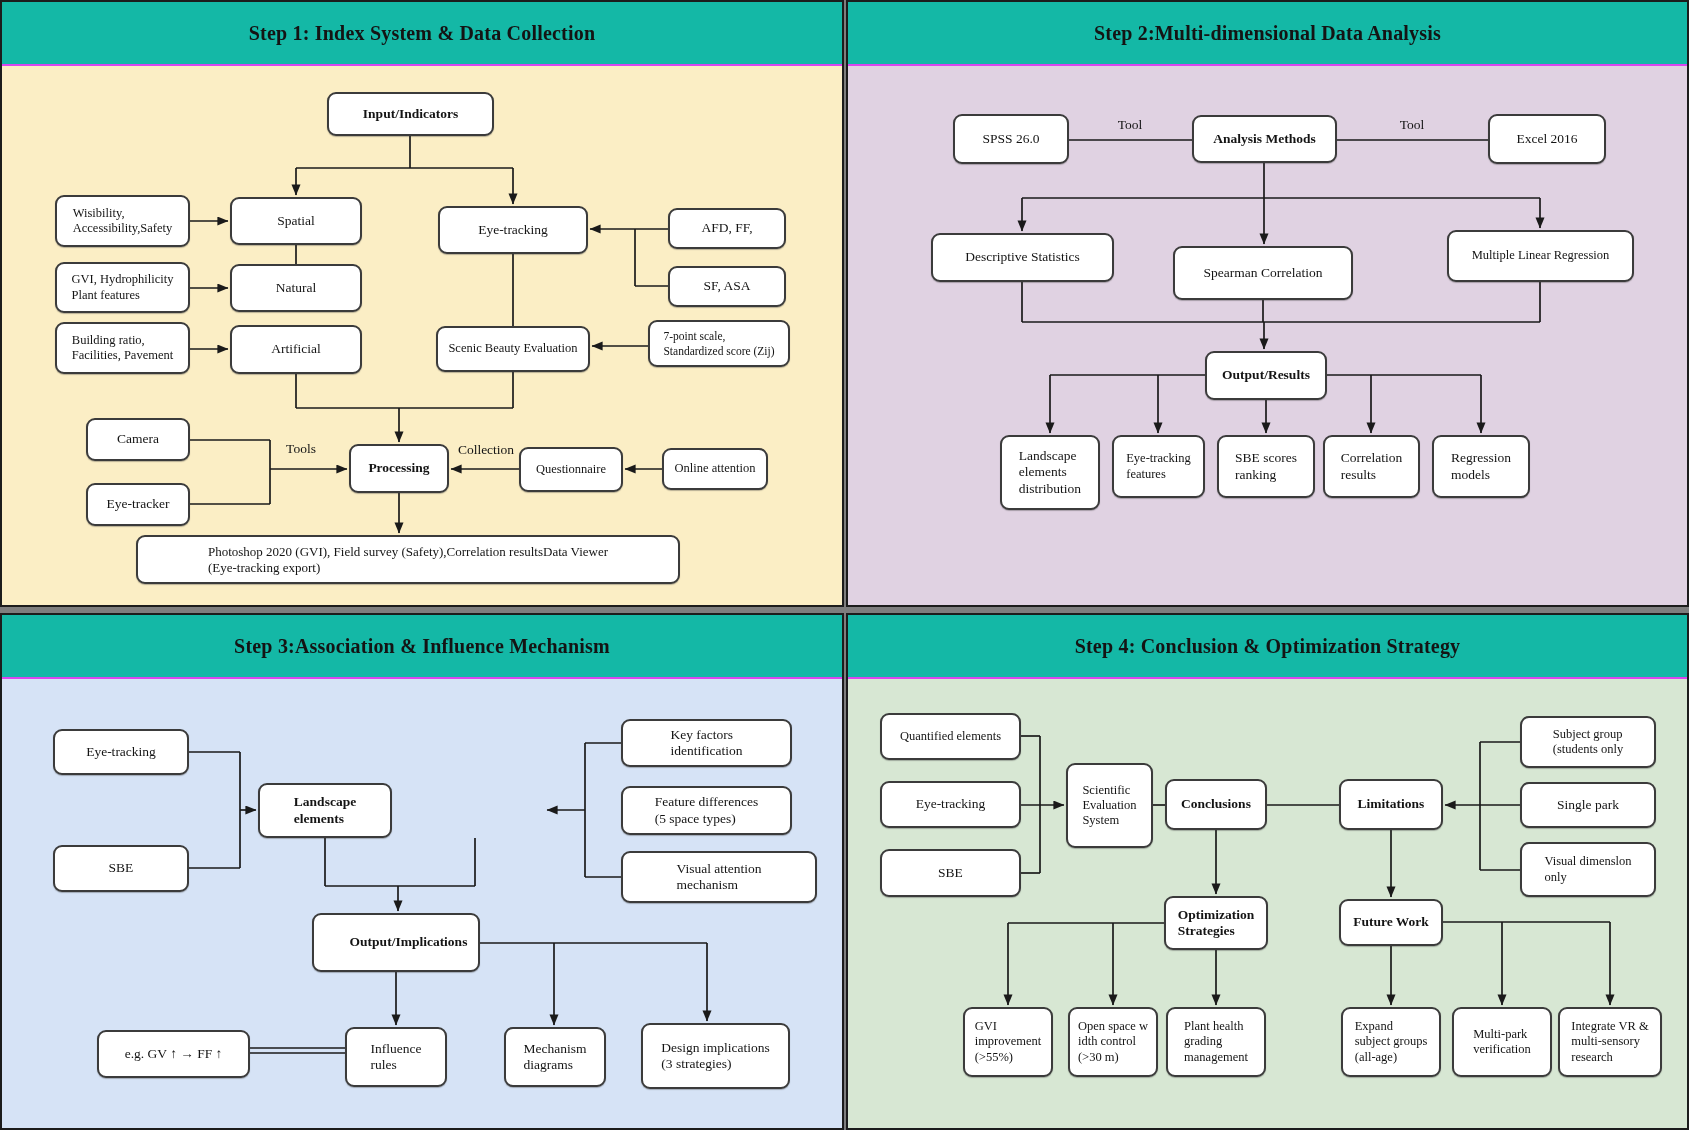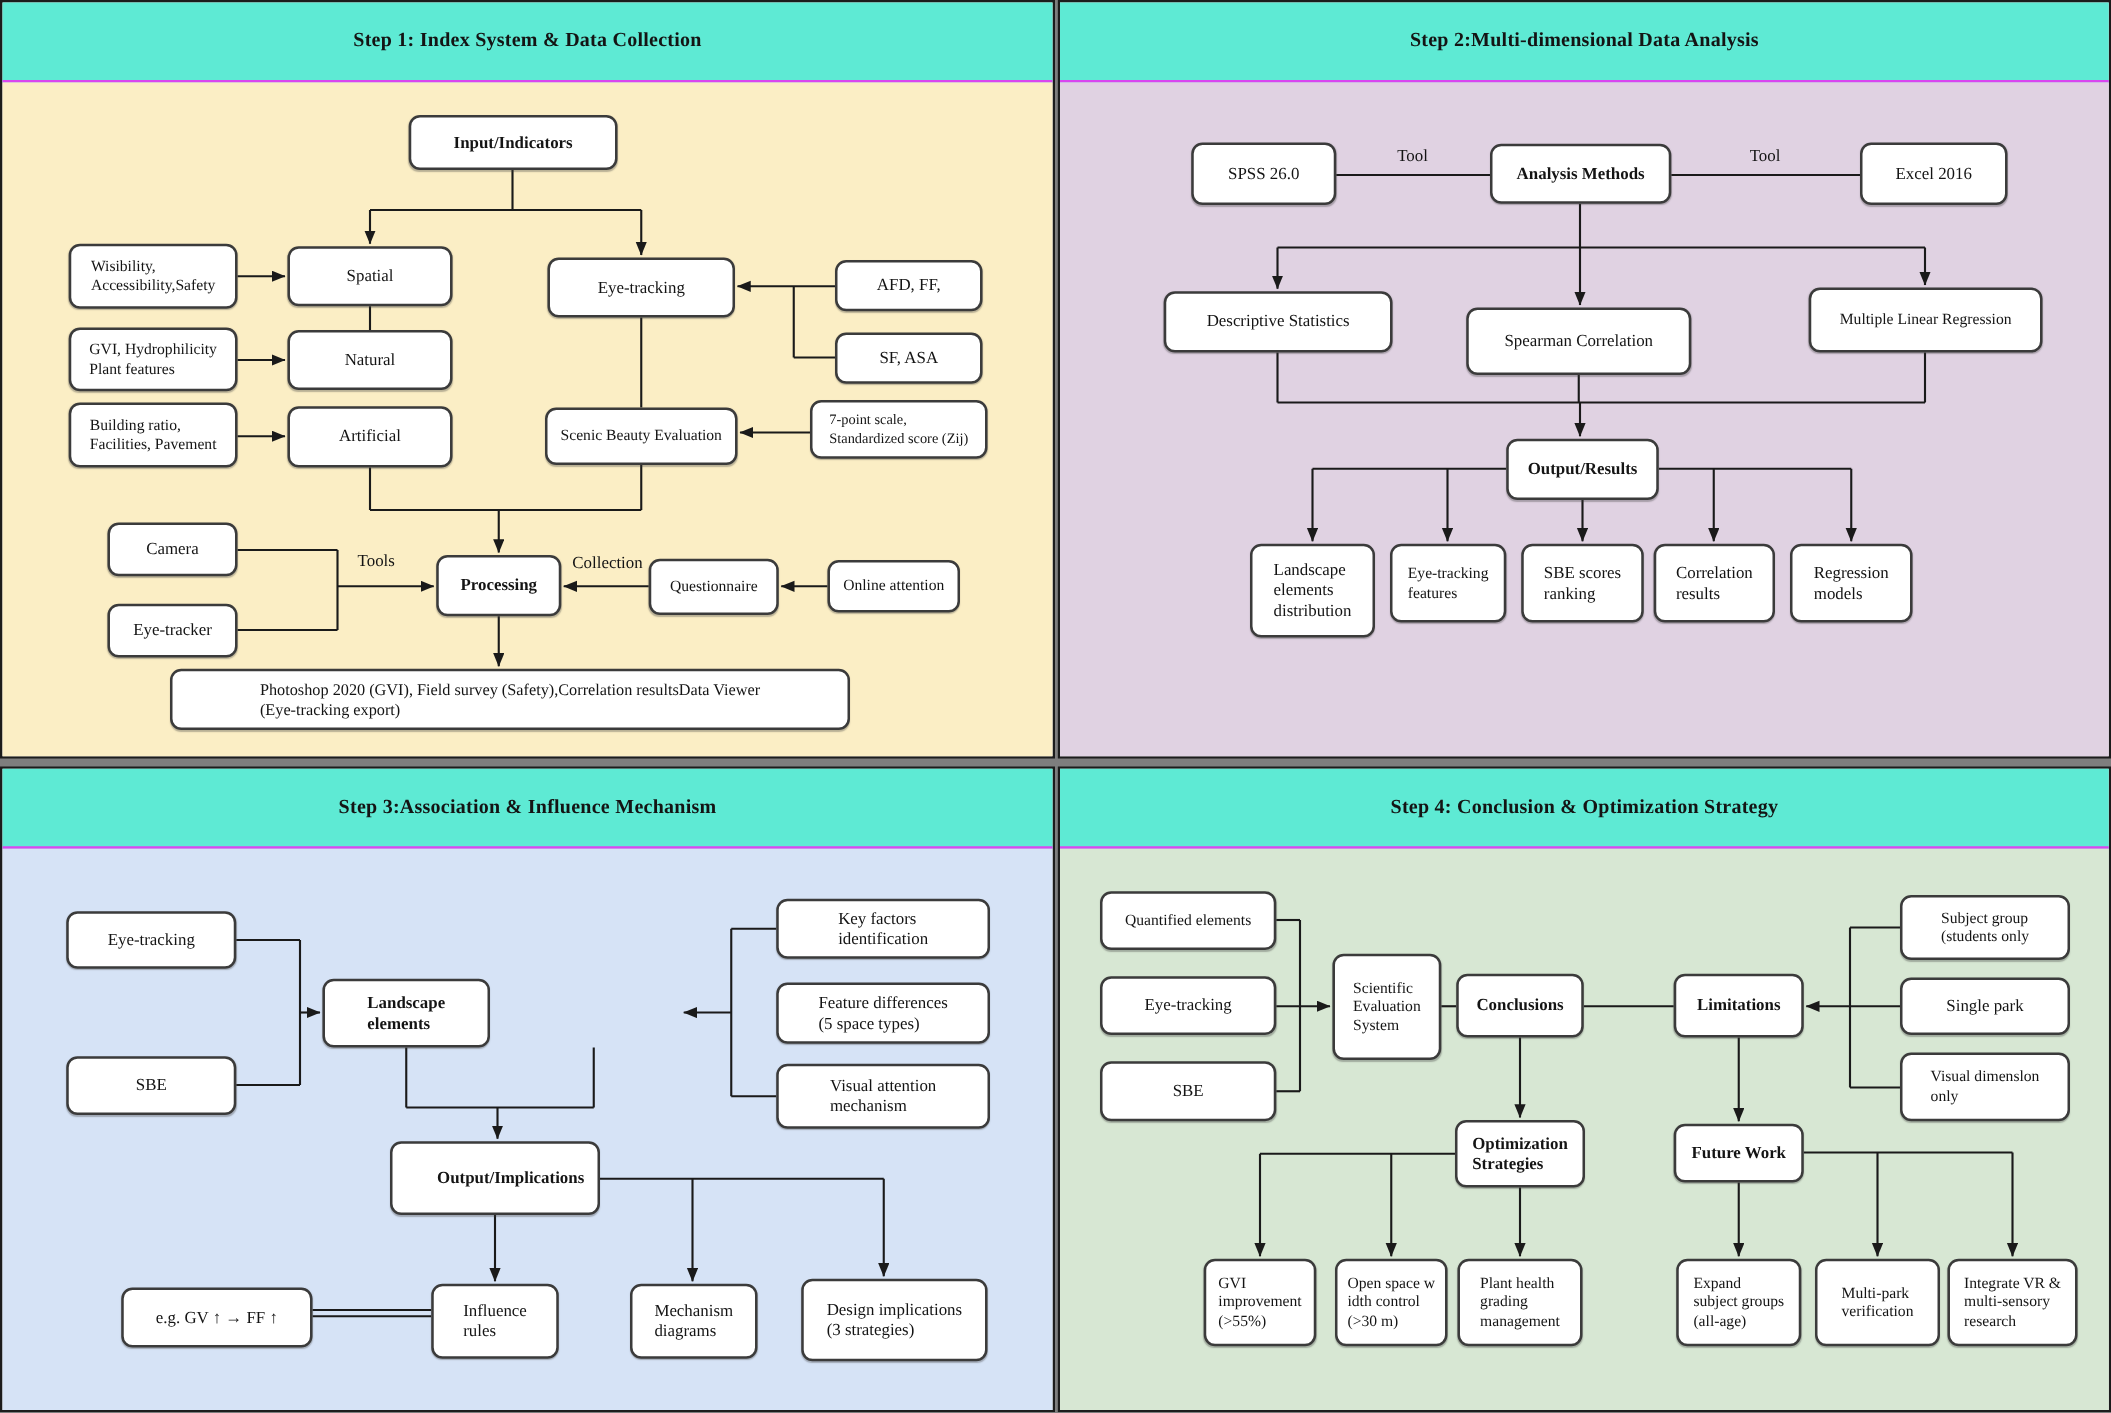--- a/index.html
+++ b/index.html
@@ -4,23 +4,23 @@
 <style>
   html,body{margin:0;padding:0;}
   body{
     width:1689px;height:1130px;position:relative;
     background:#7e7e7e;
     font-family:"Liberation Serif","DejaVu Serif",serif;
     color:#141414;overflow:hidden;
   }
   .panel{position:absolute;border:2px solid #1c1c1c;box-sizing:border-box;background:#fff;}
   .panel-title{
-    height:62px;background:#5eead4;border-bottom:2px solid #d946ef;
+    height:62px;background:#14b8a6;border-bottom:6px solid #d946ef;
     display:flex;align-items:center;justify-content:center;
-    font-weight:bold;font-size:16px;letter-spacing:0.2px;
+    font-weight:bold;font-size:20px;letter-spacing:0.2px;
   }
   .panel-content{position:absolute;left:0;right:0;bottom:0;top:64px;}
   #connector-layer{position:absolute;left:0;top:0;width:1689px;height:1130px;z-index:5;}
   #node-layer{position:absolute;left:0;top:0;width:1689px;height:1130px;z-index:10;pointer-events:none;}
   .node{
     position:absolute;display:flex;align-items:center;justify-content:center;
     text-align:left;white-space:pre-line;
     background:#ffffff;border:2px solid #3b3b3b;border-radius:9px;
     font-size:13.5px;line-height:1.22;padding:1px 3px;box-sizing:border-box;
     box-shadow:0 1px 1px rgba(60,60,60,0.35);
@@ -193,21 +193,21 @@
     <span class="edge-label" style="left: 1130px; top: 125px;">Tool</span>
     <span class="edge-label" style="left: 1412px; top: 125px;">Tool</span>
     <div class="node" style="left: 53px; top: 729px; width: 136px; height: 46px;">Eye-tracking</div>
     <div class="node" style="left: 53px; top: 845px; width: 136px; height: 47px;">SBE</div>
     <div class="node bold" style="left: 258px; top: 783px; width: 134px; height: 55px;">Landscape
 elements</div>
     <div class="node" style="left: 621px; top: 719px; width: 171px; height: 48px;">Key factors
 identification</div>
     <div class="node" style="left: 621px; top: 786px; width: 171px; height: 49px;">Feature differences
 (5 space types)</div>
-    <div class="node" style="left: 621px; top: 851px; width: 171px; height: 52px;">Visual attention
+    <div class="node" style="left: 621px; top: 851px; width: 196px; height: 52px;">Visual attention
 mechanism</div>
     <div class="node bold" style="left: 312px; top: 913px; width: 168px; height: 59px; padding-left: 28px;">Output/Implications</div>
     <div class="node" style="left: 97px; top: 1030px; width: 153px; height: 48px;">e.g. GV ↑ → FF ↑</div>
     <div class="node" style="left: 345px; top: 1027px; width: 102px; height: 60px;">Influence
 rules</div>
     <div class="node" style="left: 504px; top: 1027px; width: 102px; height: 60px;">Mechanism
 diagrams</div>
     <div class="node" style="left: 641px; top: 1023px; width: 149px; height: 66px;">Design implications
 (3 strategies)</div>
     <div class="node" style="left: 880px; top: 713px; width: 141px; height: 47px; font-size: 12.5px;">Quantified elements</div>

